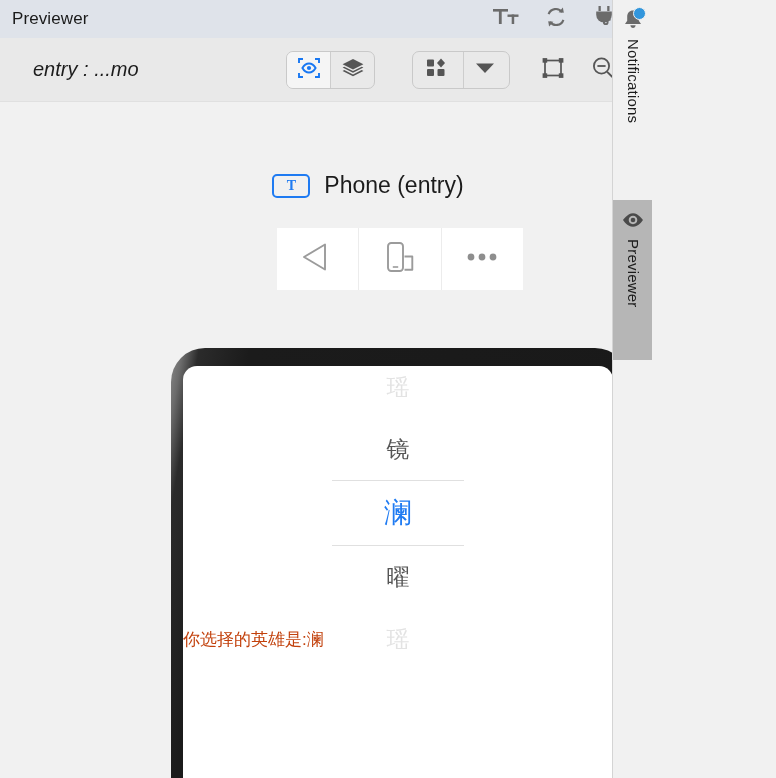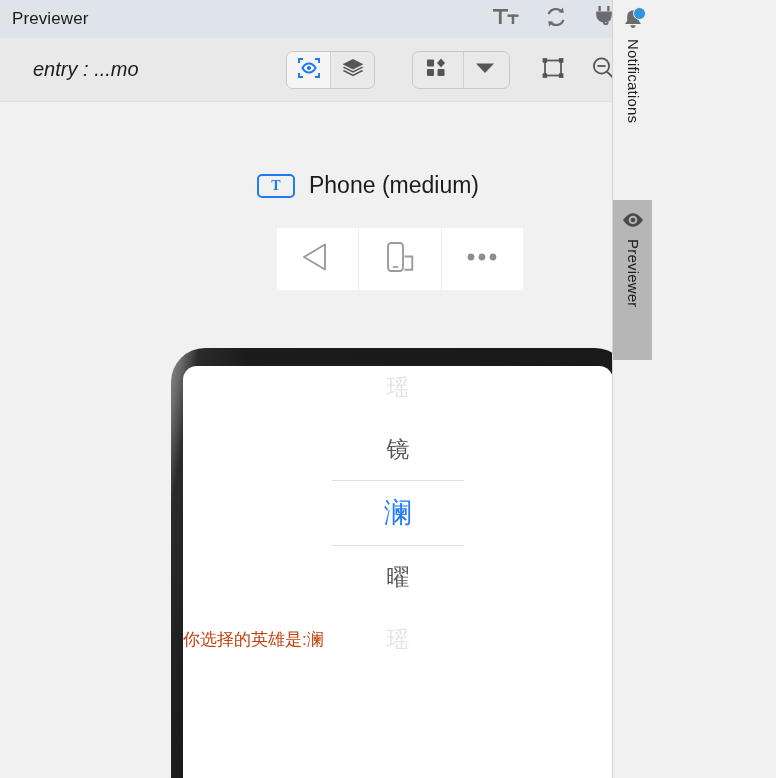--- a/index.html
+++ b/index.html
@@ -459,21 +459,21 @@
       </div>
     </div>
   </div>
 
   <div class="canvas">
 
     <div class="device-label">
       <div class="tbox">
         <span>T</span>
       </div>
-      <div class="device-name">Phone (medium)</div>
+      <div class="device-name">Phone (entry)</div>
     </div>
 
     <div class="ctrl-bar">
       <div class="ctrl-btn">
         <span>
           <svg width="44" height="34" viewBox="0 0 44 34">
             <path d="M29 4.5v25L8 17z" fill="none" stroke="#9b9b9b" stroke-width="1.9" stroke-linejoin="round"></path>
           </svg>
         </span>
       </div>

